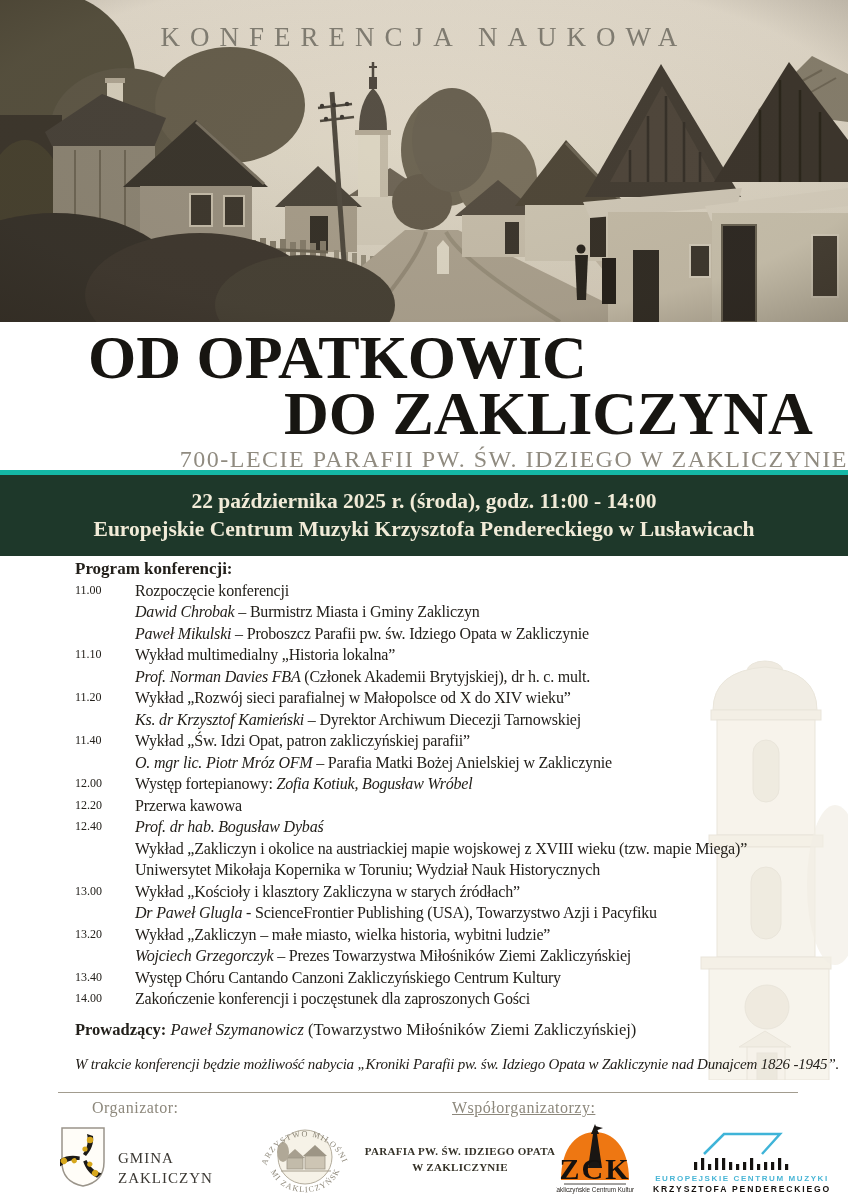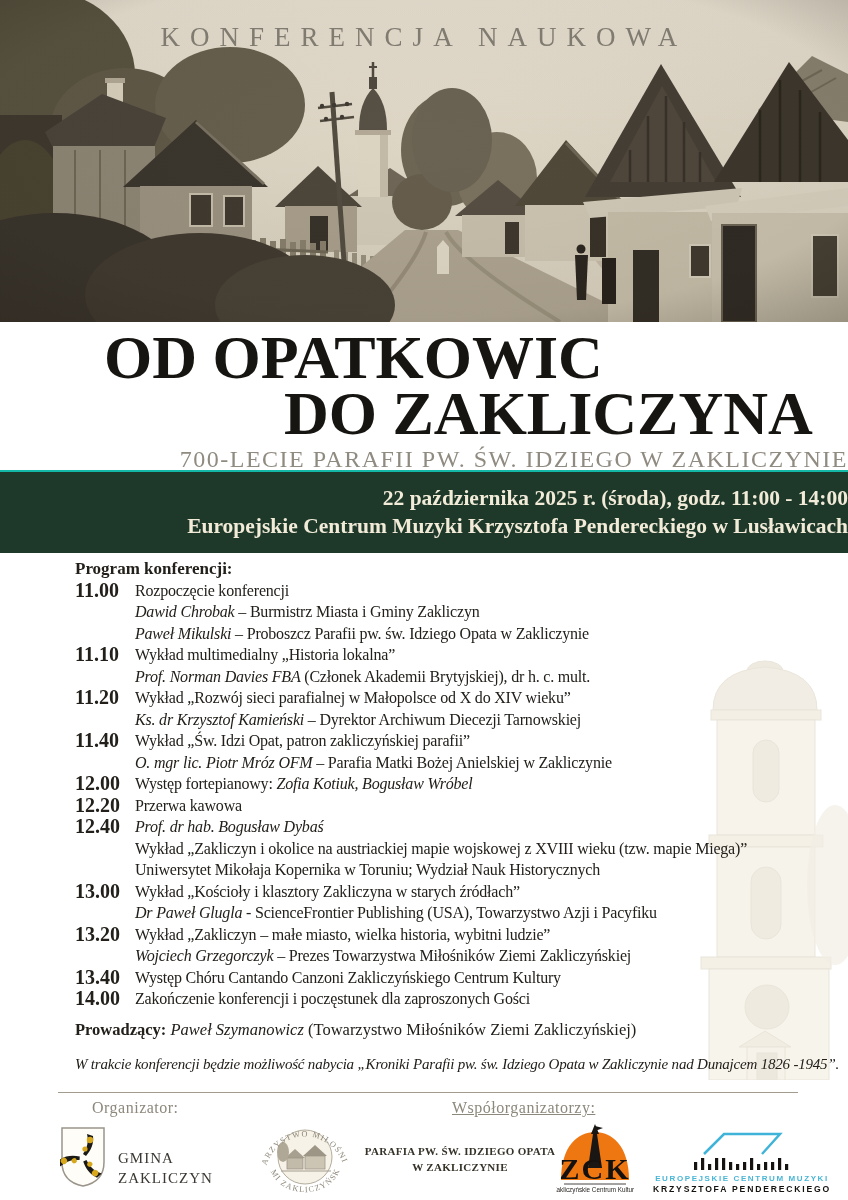--- a/index.html
+++ b/index.html
@@ -8,39 +8,39 @@
 
   
   .photo{position:absolute;top:0;left:0;width:848px;height:322px;}
   .photo svg{display:block;}
   .photo-caption{position:absolute;top:22px;left:0;width:100%;text-align:center;
     font-size:27px;letter-spacing:10px;color:#7f7b70;font-weight:400;}
 
   
   .title-block{position:absolute;top:322px;left:0;width:848px;height:148px;}
   .title-line{position:absolute;font-weight:700;color:#171511;font-size:62px;line-height:58px;white-space:nowrap;}
-  .title-line.t1{top:6px;left:104px;}
+  .title-line.t1{top:6px;left:88px;}
   .title-line.t2{top:62px;left:284px;}
   .subtitle{position:absolute;top:124px;left:0;width:100%;text-align:right;
     font-size:24px;letter-spacing:1.5px;color:#908b80;white-space:nowrap;}
 
   
   .green-bar{position:absolute;top:470px;left:0;width:848px;height:81px;background:#1e382a;
-    border-top:2px solid #14b8a6;color:#f1ebd8;text-align:right;}
+    border-top:5px solid #14b8a6;color:#f1ebd8;text-align:center;}
   .green-bar .bar-line{font-weight:700;font-size:21.5px;line-height:28px;}
   .green-bar .inner{padding-top:12px;}
 
   
   .watermark{position:absolute;top:655px;right:0;width:195px;height:425px;opacity:.55;z-index:0;pointer-events:none;}
 
   
   .content-flow{position:absolute;top:558px;left:75px;right:34px;z-index:1;color:#23201b;}
   .program-heading{font-weight:700;font-size:17px;line-height:21.5px;}
   .pitem{display:grid;grid-template-columns:60px 1fr;}
-  .ptime{font-weight:700;font-size:20px;line-height:21.5px;}
+  .ptime{font-weight:400;font-size:12px;line-height:21.5px;}
   .pline{font-size:16px;line-height:21.5px;letter-spacing:-0.2px;white-space:nowrap;}
   .it{font-style:italic;}
   .bd{font-weight:700;}
   .host-line{margin-top:9px;font-size:16.5px;line-height:22px;white-space:nowrap;}
   .note-line{margin-top:13px;font-size:15px;line-height:20px;font-style:italic;white-space:nowrap;letter-spacing:-0.2px;}
 
   
   .footer-rule{position:absolute;top:1092px;left:58px;right:50px;border-top:1.5px solid #a29c8f;z-index:1;}
   .org-label{position:absolute;top:1099px;left:92px;font-size:16px;color:#8d887c;letter-spacing:.5px;z-index:1;}
   .coorg-label{position:absolute;top:1099px;left:452px;font-size:16px;color:#8d887c;letter-spacing:.5px;z-index:1;text-decoration:underline;}

